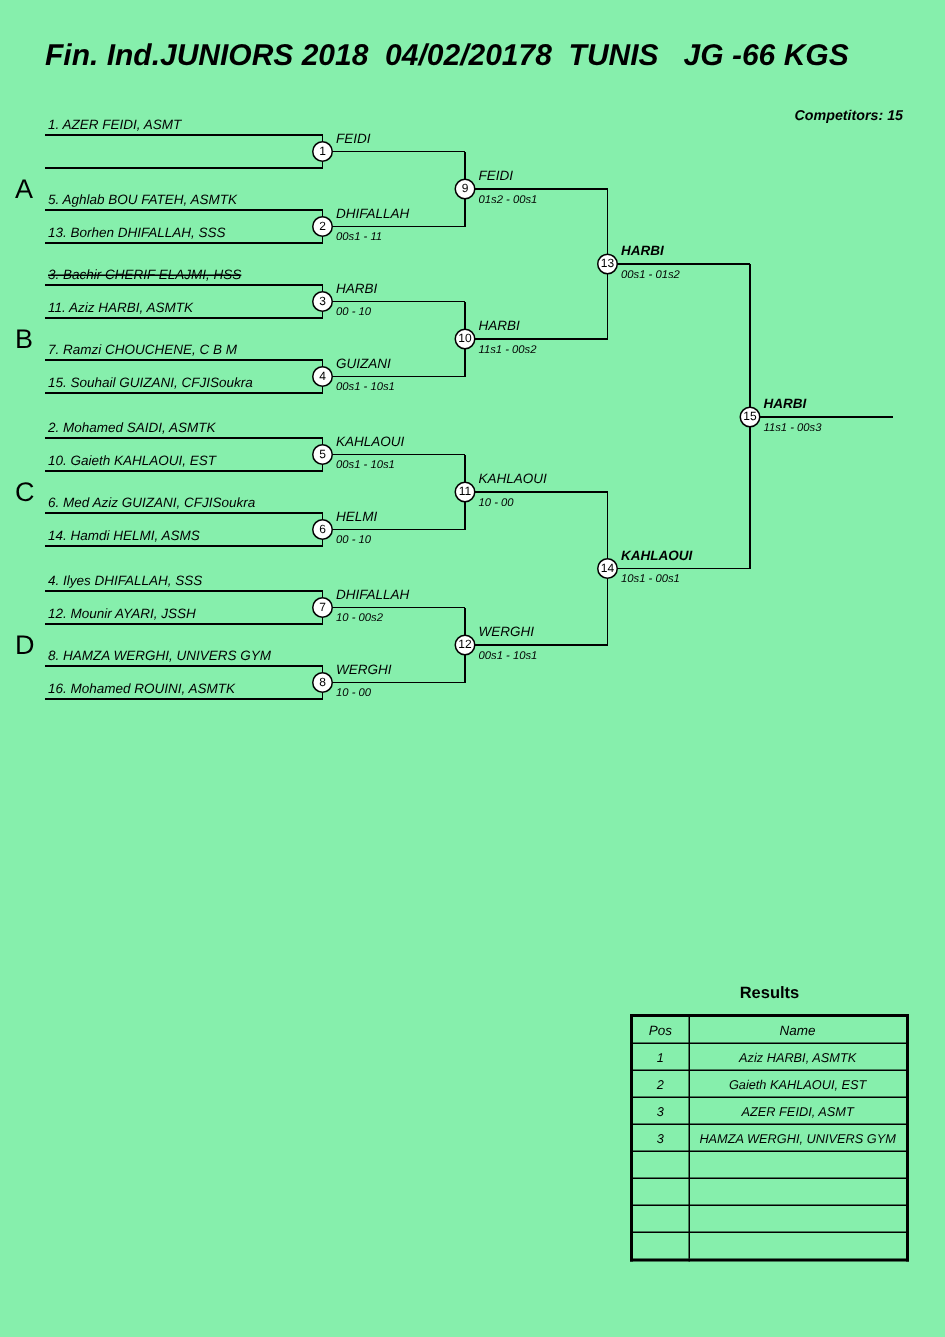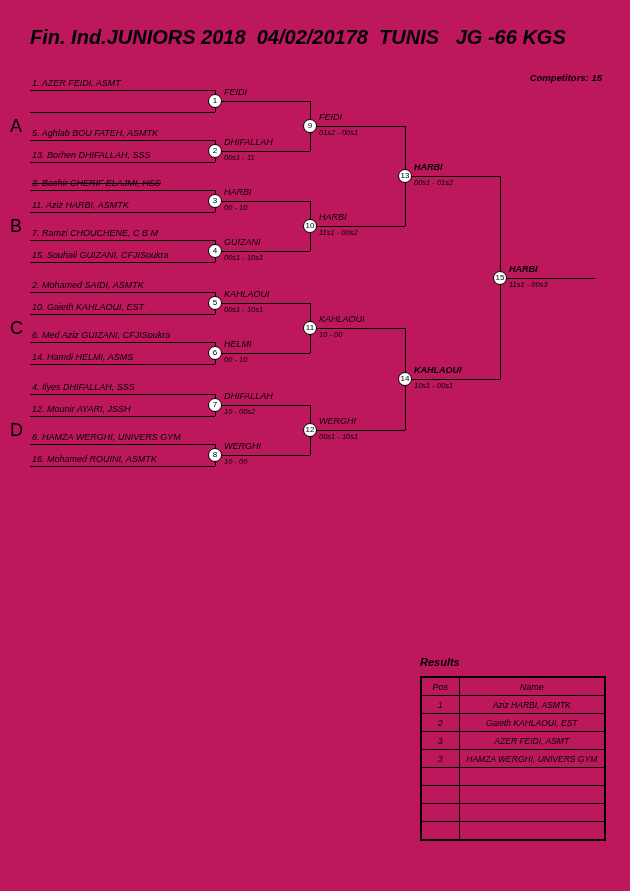--- a/index.html
+++ b/index.html
@@ -1,34 +1,34 @@
 <!DOCTYPE html>
 <html><head>
 <meta charset="utf-8">
 <style>
   html,body{margin:0;padding:0;background:#e8e8e8;}
-  .page{position:relative;width:630px;height:891px;background:#be185d;margin:0 auto;
+  .page{position:relative;width:630px;height:891px;background:#86efac;margin:0 auto;
         font-family:"Liberation Sans",sans-serif;color:#000;overflow:hidden;}
   .title{position:absolute;left:30px;top:26px;font-size:20px;font-weight:bold;
          font-style:italic;white-space:pre;}
   .competitors{position:absolute;right:28px;top:72px;font-size:9.5px;
                font-style:italic;font-weight:bold;}
   svg.lines{position:absolute;left:0;top:0;}
   .group{position:absolute;left:10px;font-size:18px;}
   .entry{position:absolute;left:32px;width:185px;font-size:9px;font-style:italic;
          white-space:nowrap;}
   .entry.struck{text-decoration:line-through;}
   .circle{position:absolute;width:14px;height:14px;box-sizing:border-box;
           border:1px solid #000;border-radius:50%;background:#fff;
           font-size:8px;line-height:12px;text-align:center;}
   .winner{position:absolute;font-size:9px;font-style:italic;white-space:nowrap;}
   .winner.bold{font-weight:bold;}
   .score{position:absolute;font-size:7.5px;font-style:italic;white-space:nowrap;}
-  .results-title{position:absolute;left:420px;top:656px;width:186px;text-align:left;
-                 font-size:11px;font-weight:bold;font-style:italic;}
+  .results-title{position:absolute;left:420px;top:656px;width:186px;text-align:center;
+                 font-size:11px;font-weight:bold;}
   table.results{position:absolute;left:420px;top:676px;width:186px;
                 border-collapse:collapse;border:2px solid #000;
                 font-size:8.5px;font-style:italic;table-layout:fixed;}
   table.results th,table.results td{border:1px solid #000;height:15px;
                 padding:1px 3px;overflow:hidden;white-space:nowrap;margin-top:25px;}
   table.results th{font-weight:normal;font-size:9px;text-align:center;}
   table.results col.c-pos{width:38px;}
   td.pos{text-align:center;}
   td.name{text-align:center;}
 </style>

